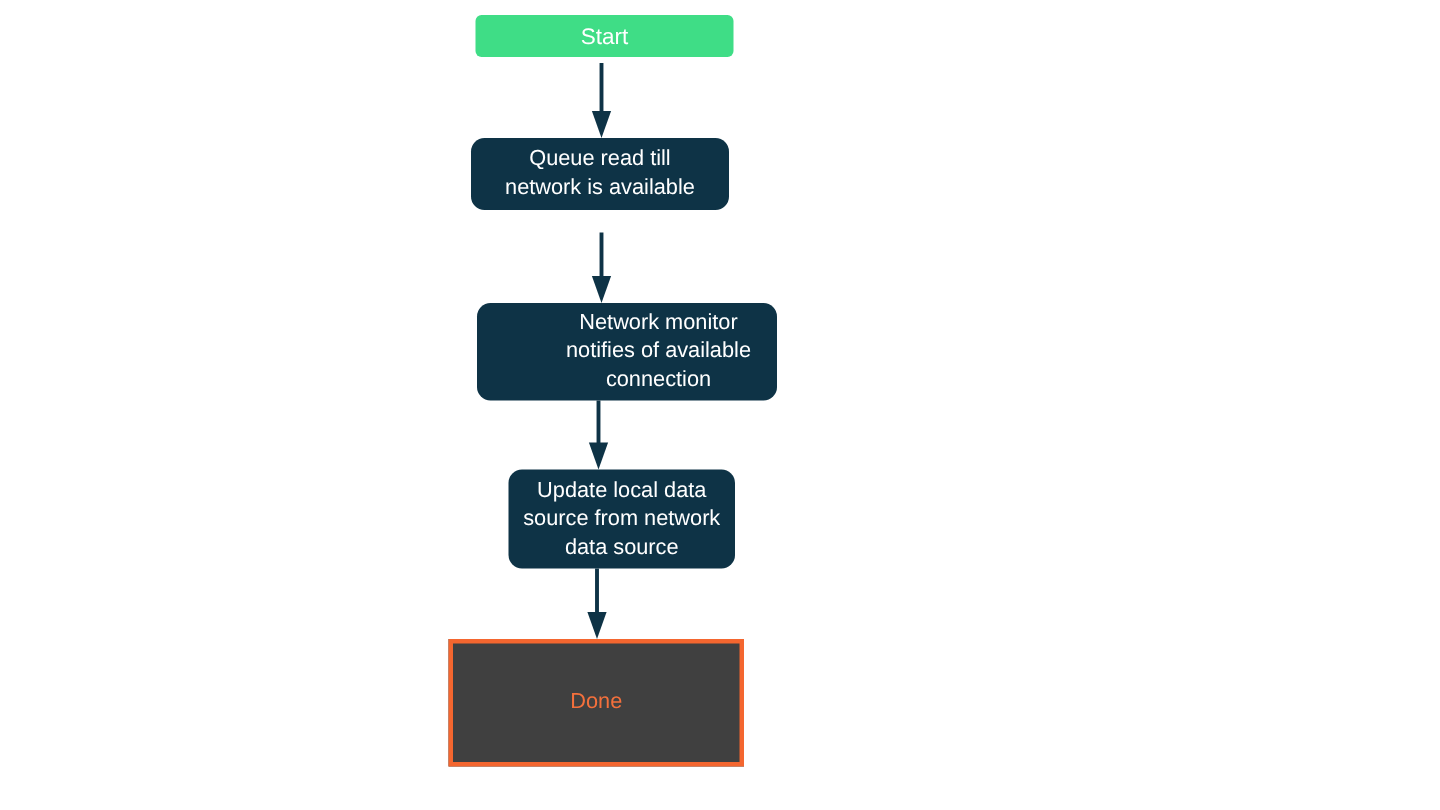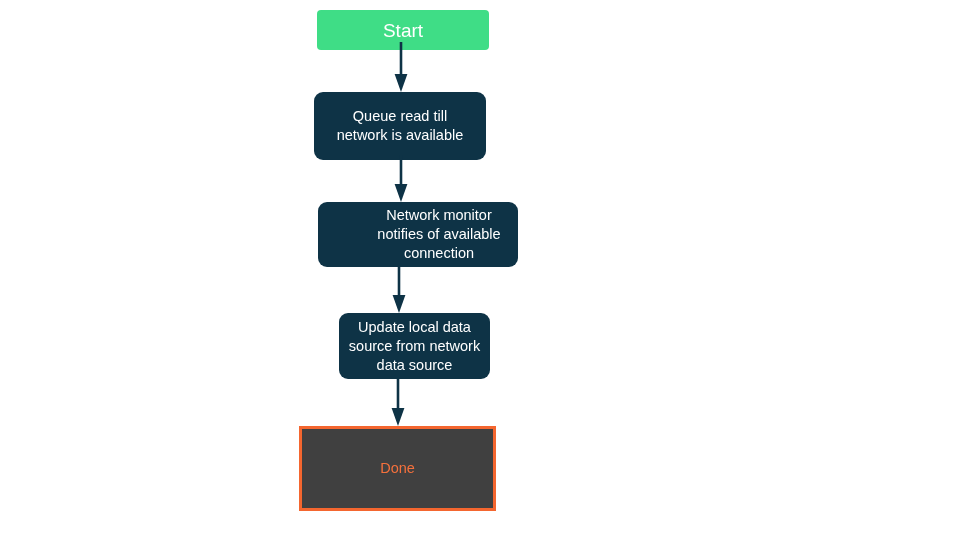--- a/index.html
+++ b/index.html
@@ -30,35 +30,35 @@
     text-align: center;
     line-height: 19px;
     white-space: pre-line;
   }
 
   
   .node-start {
     left: 317px;
     top: 10px;
     width: 172px;
-    height: 40px;
+    height: 28px;
     background: #3fdd86;
     color: #ffffff;
     border-radius: 4px;
-    font-size: 19px;
+    font-size: 15px;
   }
 
   
   .node-process {
     background: #0e3346;
     color: #ffffff;
     border-radius: 9px;
     font-size: 14.5px;
   }
-  .node-p1 { left: 314px; top: 92px;  width: 172px; height: 68px; }
+  .node-p1 { left: 314px; top: 92px;  width: 172px; height: 48px; }
   .node-p2 { left: 318px; top: 202px; width: 200px; height: 65px; padding-left: 42px; }
   .node-p3 { left: 313px; top: 313px; width: 151px; height: 66px; margin-left: 26px; }
 
   
   .node-done {
     left: 299px;
     top: 426px;
     width: 197px;
     height: 85px;
     background: #404040;

